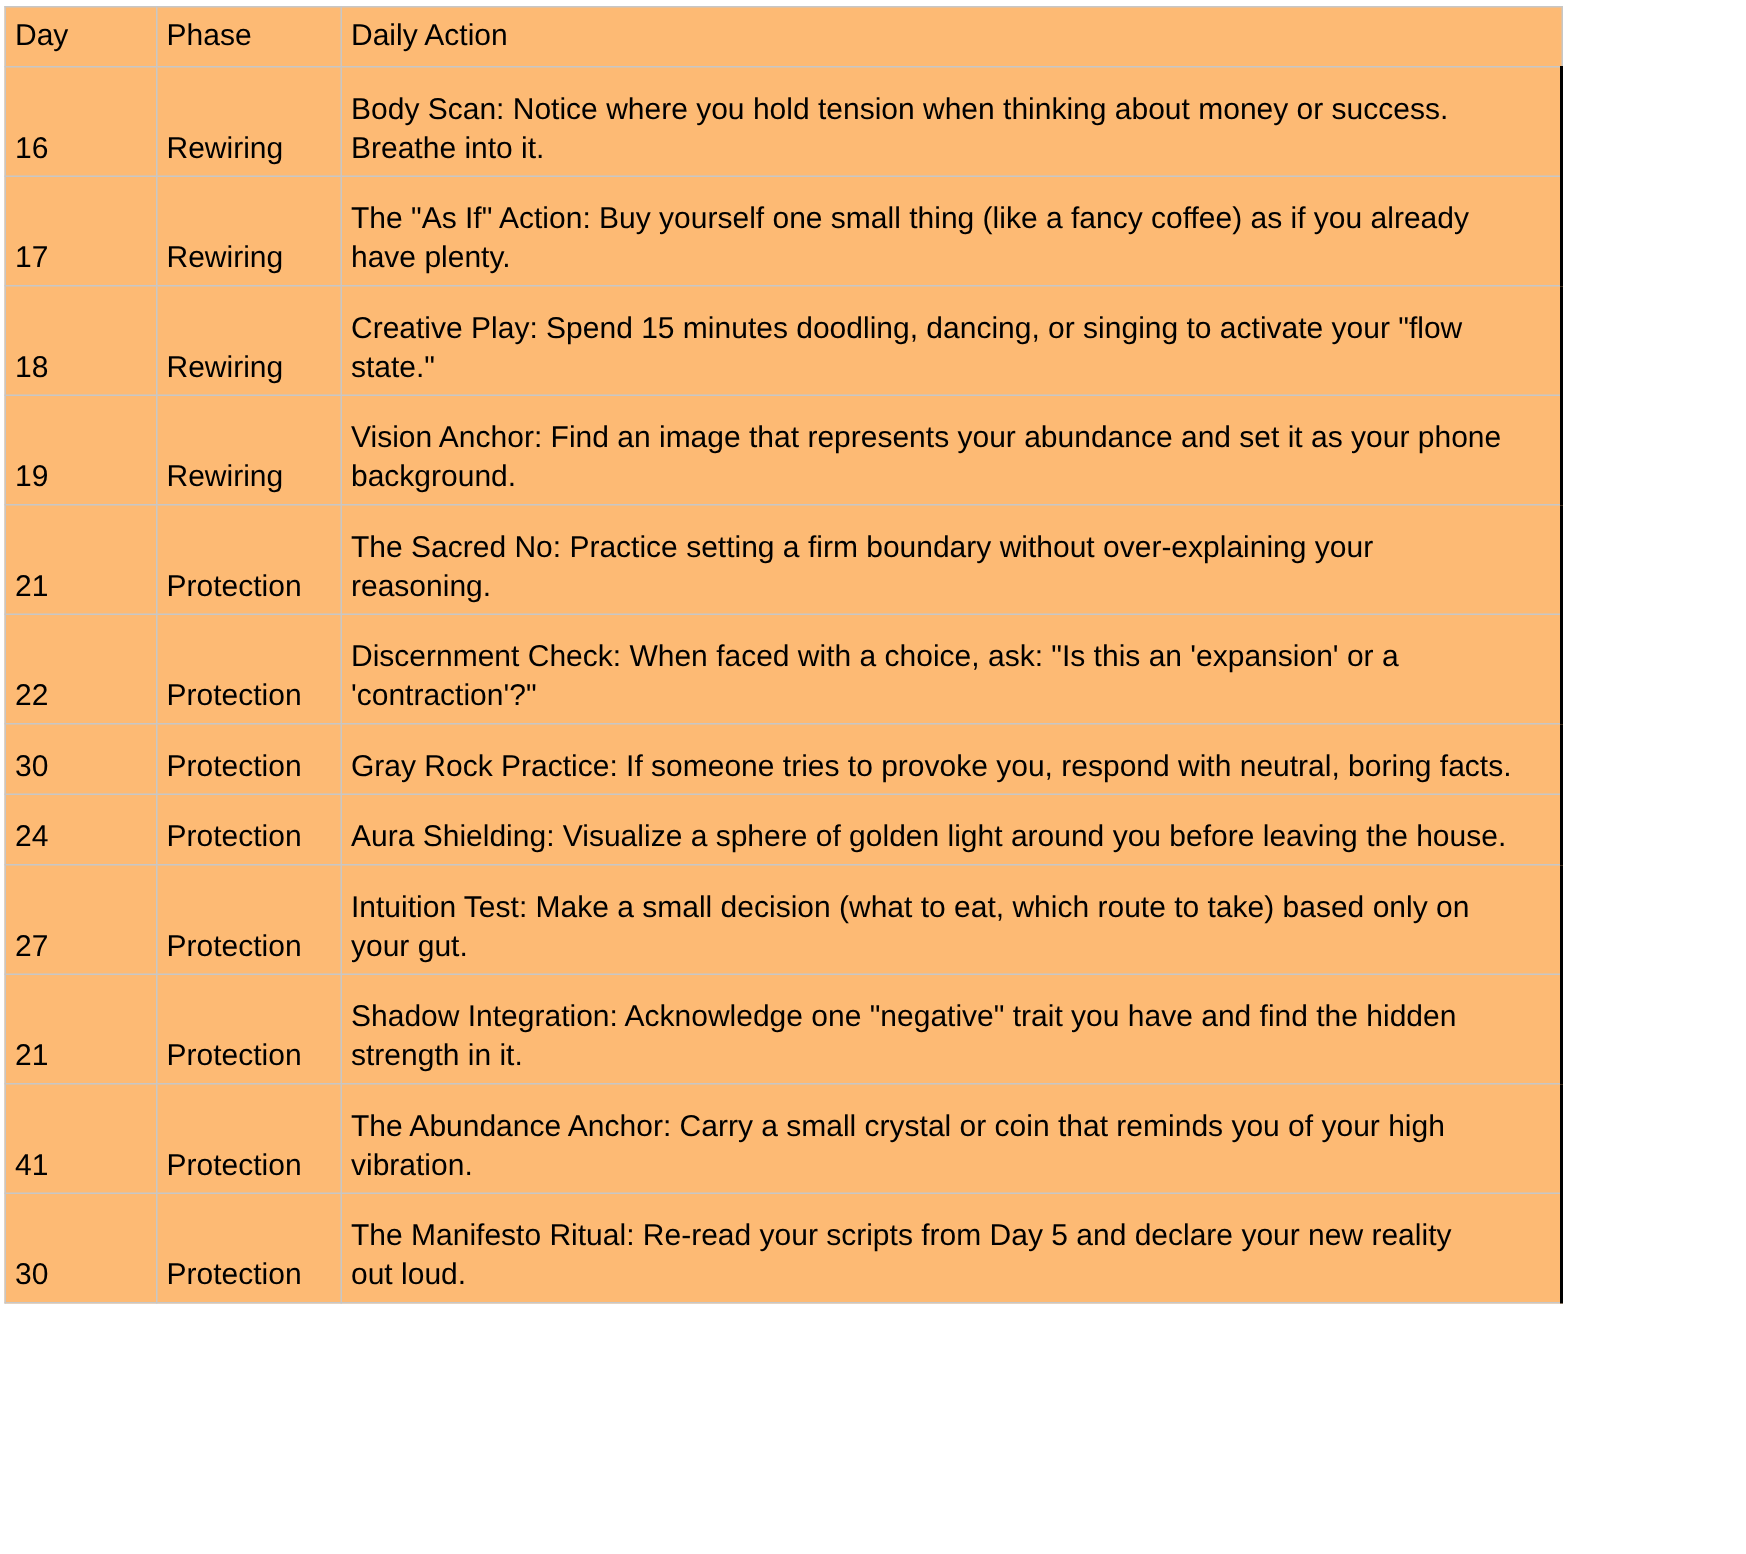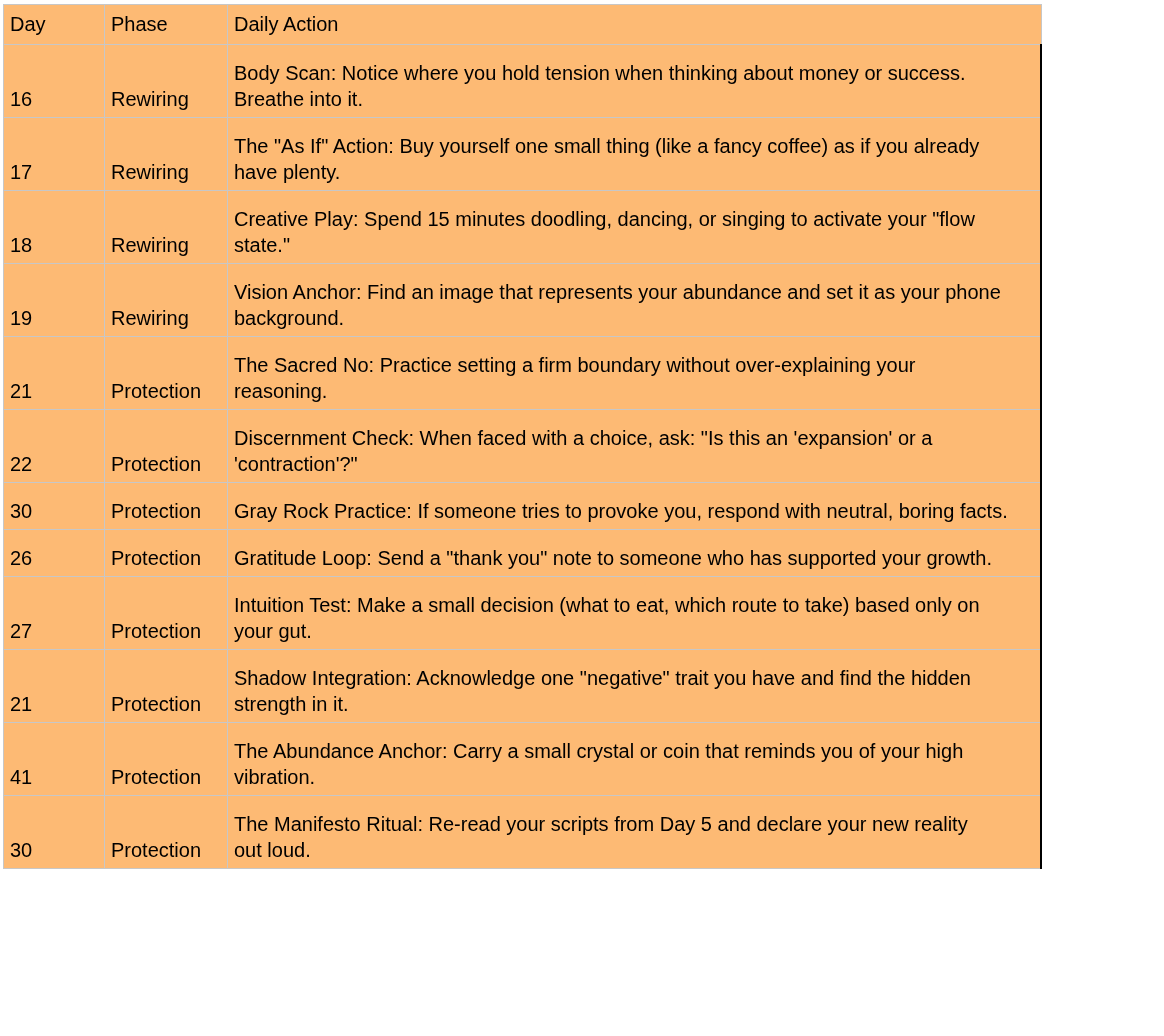--- a/index.html
+++ b/index.html
@@ -100,23 +100,23 @@
           <td>Protection</td>
           <td class="action">Discernment Check: When faced with a choice, ask: "Is this an 'expansion' or a
 'contraction'?"</td>
         </tr>
         <tr>
           <td>30</td>
           <td>Protection</td>
           <td class="action">Gray Rock Practice: If someone tries to provoke you, respond with neutral, boring facts.</td>
         </tr>
         <tr>
-          <td>26</td>
+          <td>24</td>
           <td>Protection</td>
-          <td class="action">Gratitude Loop: Send a "thank you" note to someone who has supported your growth.</td>
+          <td class="action">Aura Shielding: Visualize a sphere of golden light around you before leaving the house.</td>
         </tr>
         <tr class="two-line">
           <td>27</td>
           <td>Protection</td>
           <td class="action">Intuition Test: Make a small decision (what to eat, which route to take) based only on
 your gut.</td>
         </tr>
         <tr class="two-line">
           <td>21</td>
           <td>Protection</td>

